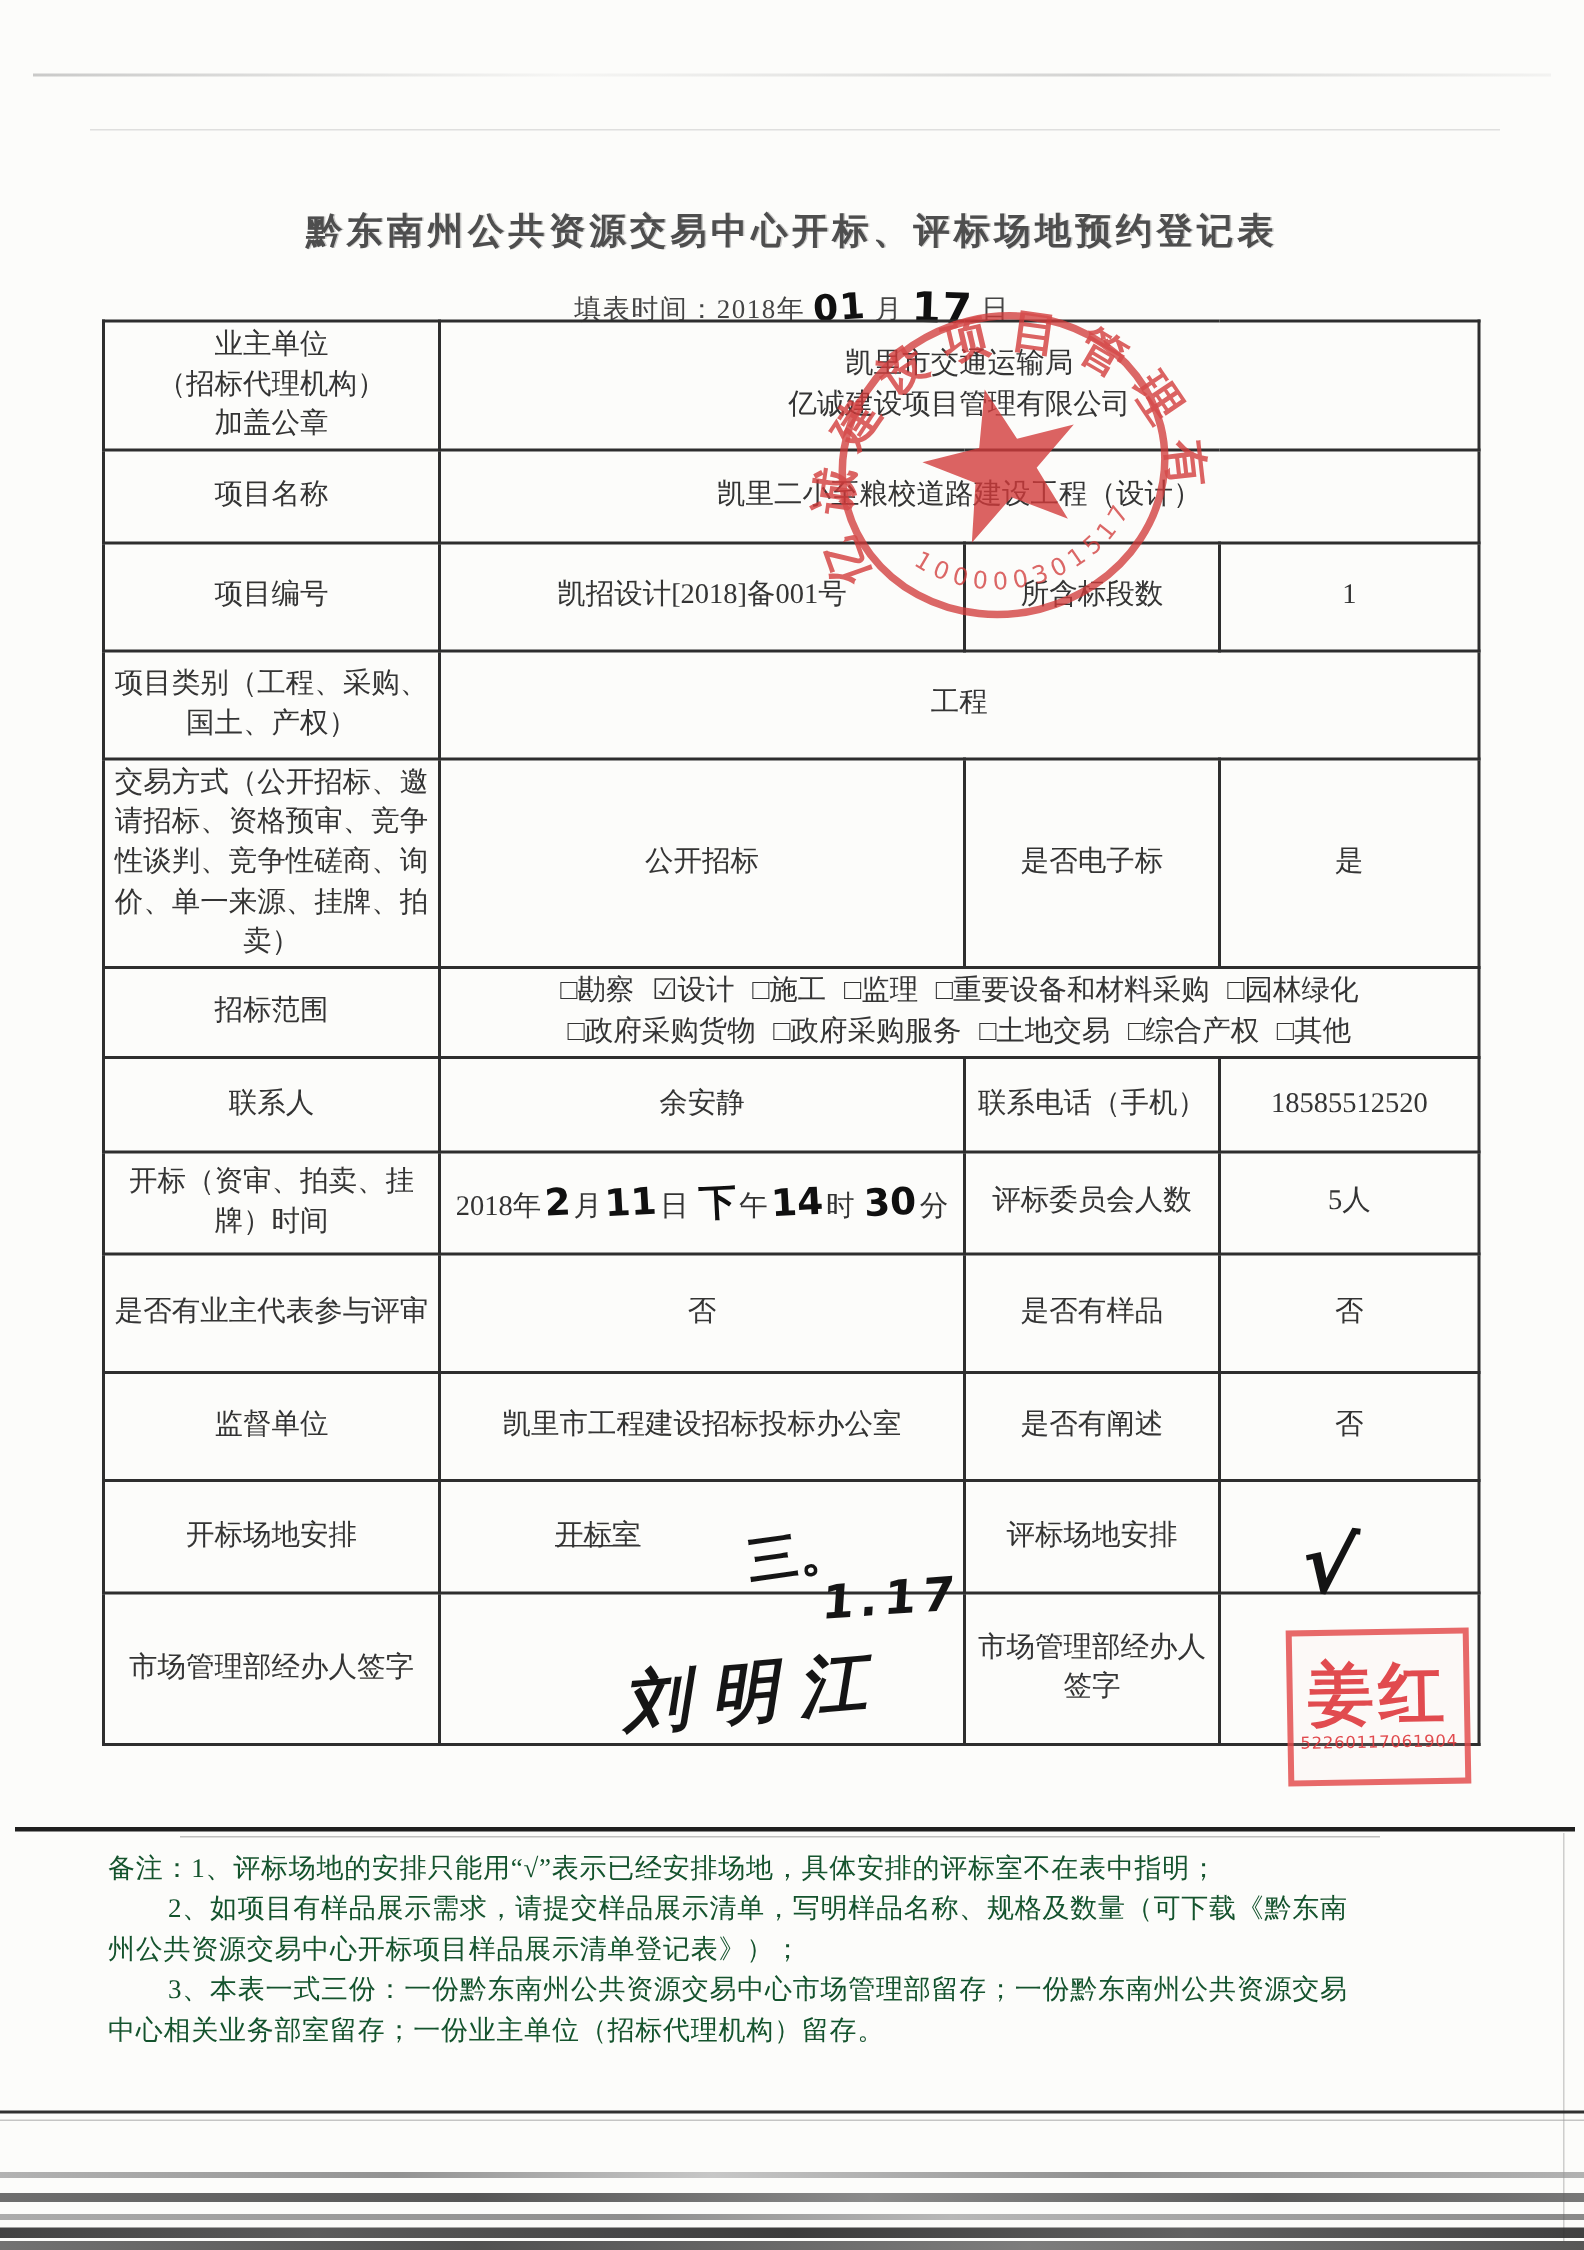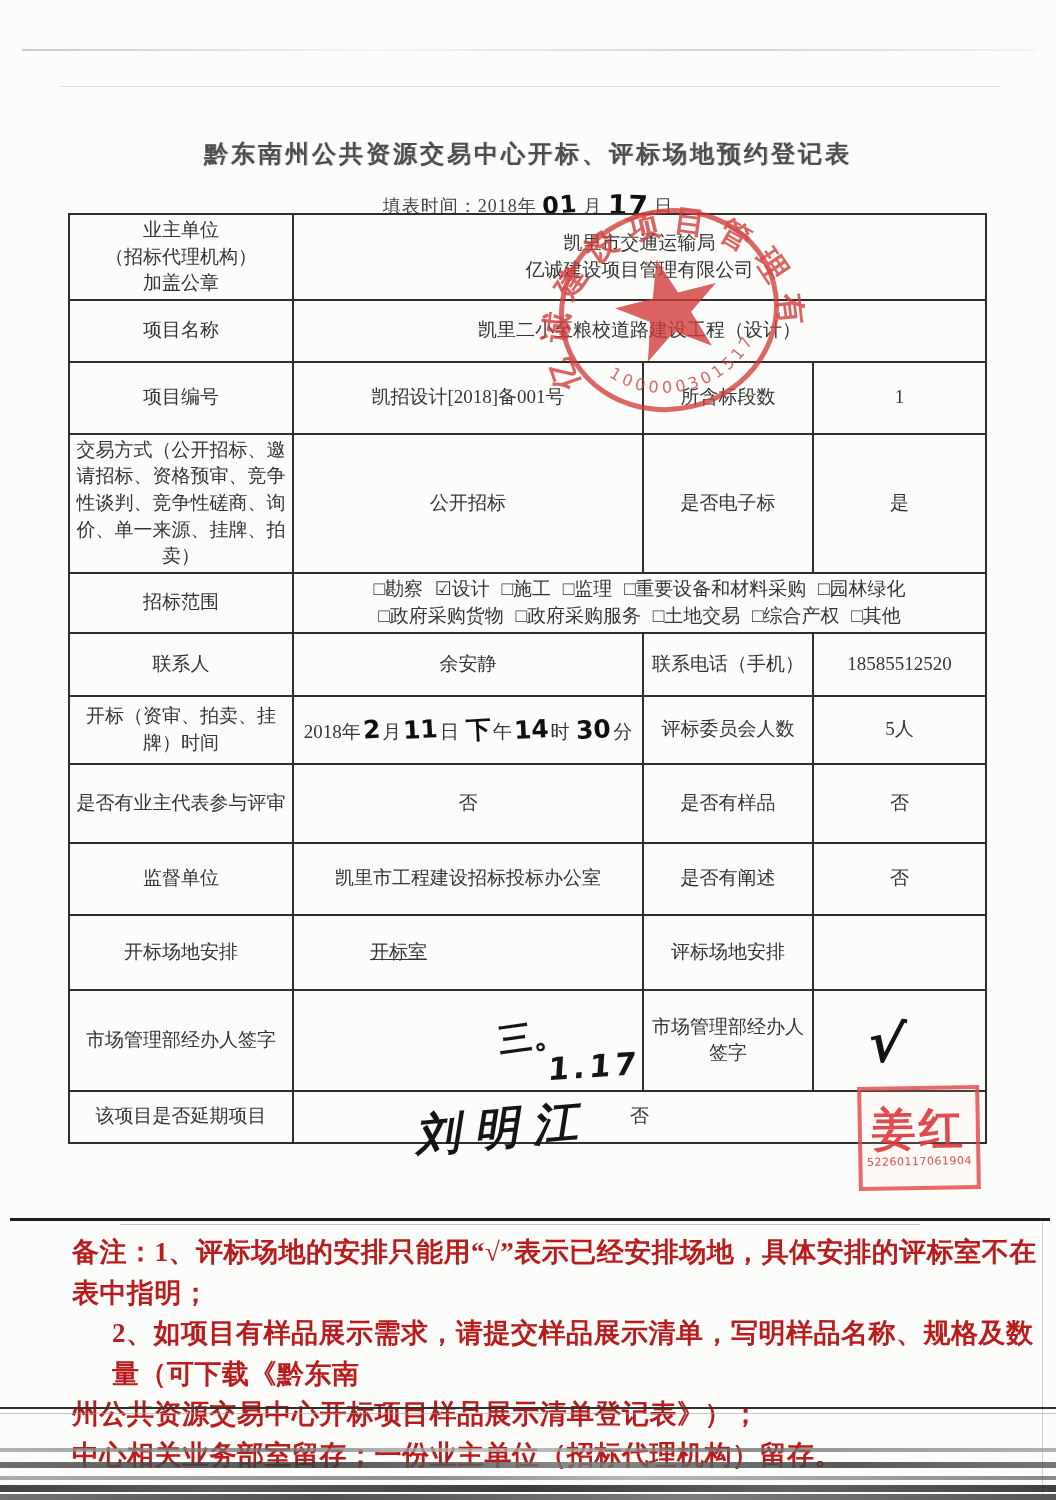--- a/index.html
+++ b/index.html
@@ -85,21 +85,21 @@
     font-family:"Liberation Serif", serif;
   }
   .redstamp .no {
     font-size:11px; color:rgba(222,55,60,.9); margin-top:3px; letter-spacing:.5px;
     font-family:"DejaVu Sans", sans-serif;
   }
 
   
   .notes {
     position:absolute; left:72px; top:1232px; width:975px;
-    font-size:27px; line-height:1.5; color:#b91c1c; letter-spacing:.5px;font-weight:bold;
+    font-size:18px; line-height:1.5; color:#14532d; letter-spacing:.5px;
   }
   .notes .indent { padding-left:40px; }
 
   
   .artifact { position:absolute; pointer-events:none; }
   .streak-a { left:22px; top:49px; width:1012px; height:2px;
     background:linear-gradient(90deg, rgba(140,140,140,.45), rgba(200,200,200,.12) 35%, rgba(150,150,150,.4) 70%, rgba(190,190,190,.15)); }
   .streak-b { left:60px; top:86px; width:940px; height:1px; background:rgba(170,170,170,.35); }
   .heavy-line { left:10px; top:1218px; width:1040px; height:3px; background:#1f1f1f; }
   .heavy-echo { left:120px; top:1224px; width:800px; height:1px; background:rgba(130,130,130,.5); }
@@ -157,20 +157,24 @@
       <td colspan="3">凯里二小至粮校道路建设工程（设计）</td>
     </tr>
 
     <tr style="height:72px">
       <td class="lab">项目编号</td>
       <td>凯招设计[2018]备001号</td>
       <td>所含标段数</td>
       <td>1</td>
     </tr>
 
+    <tr style="height:72px">
+      <td class="tl">项目类别（工程、采购、国土、产权）</td>
+      <td colspan="3">工程</td>
+    </tr>
 
     <tr style="height:132px">
       <td class="tl">交易方式（公开招标、邀请招标、资格预审、竞争性谈判、竞争性磋商、询价、单一来源、挂牌、拍卖）</td>
       <td>公开招标</td>
       <td>是否电子标</td>
       <td>是</td>
     </tr>
 
     <tr style="height:60px">
       <td class="lab">招标范围</td>
@@ -217,24 +221,20 @@
       <td></td>
     </tr>
 
     <tr style="height:101px">
       <td class="lab">市场管理部经办人签字</td>
       <td class="sigcell"></td>
       <td>市场管理部经办人签字</td>
       <td></td>
     </tr>
 
-    <tr style="height:52px">
-      <td class="lab">该项目是否延期项目</td>
-      <td colspan="3">否</td>
-    </tr>
   </tbody>
     </table>
 
   <div class="hw-room1">三。</div>
   <div class="hw-room2">1.17</div>
   <div class="hw-check">√</div>
   <div class="hw-sign">刘明江</div>
 
   <svg class="seal" width="276" height="236" viewBox="0 0 276 236">
     <defs>
@@ -253,20 +253,21 @@
 
   <div class="redstamp">
     <div class="nm">姜红</div>
     <div class="no">52260117061904</div>
   </div>
 
   <div class="notes">
     <div>备注：1、评标场地的安排只能用“√”表示已经安排场地，具体安排的评标室不在表中指明；</div>
     <div class="indent">2、如项目有样品展示需求，请提交样品展示清单，写明样品名称、规格及数量（可下载《黔东南</div>
     <div>州公共资源交易中心开标项目样品展示清单登记表》）；</div>
+    <div class="indent">3、本表一式三份：一份黔东南州公共资源交易中心市场管理部留存；一份黔东南州公共资源交易</div>
     <div>中心相关业务部室留存；一份业主单位（招标代理机构）留存。</div>
   </div>
 
   <div class="artifact streak-a"></div>
   <div class="artifact streak-b"></div>
   <div class="artifact heavy-line"></div>
   <div class="artifact heavy-echo"></div>
   <div class="artifact vline-right"></div>
   <div class="artifact band-1"></div>
   <div class="artifact band-2"></div>

